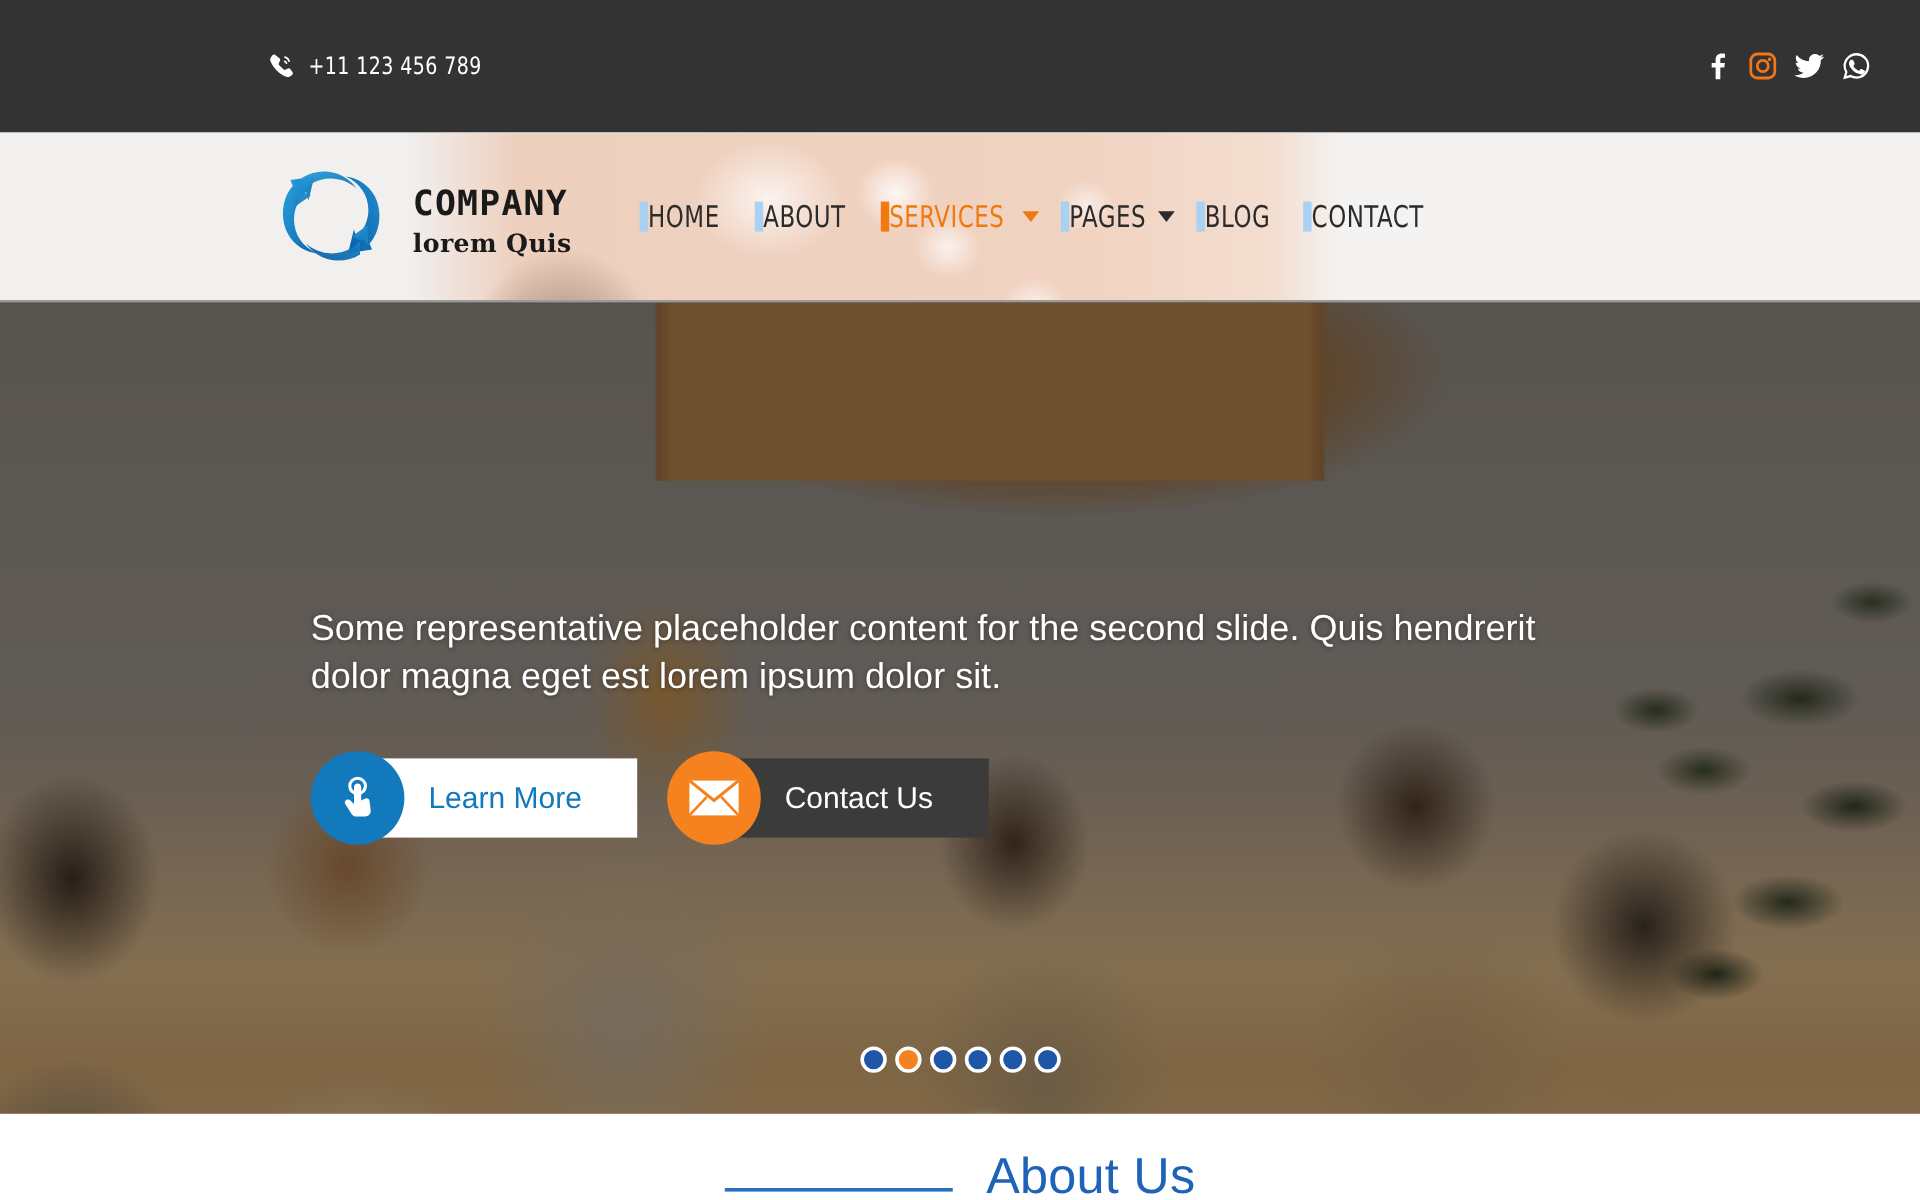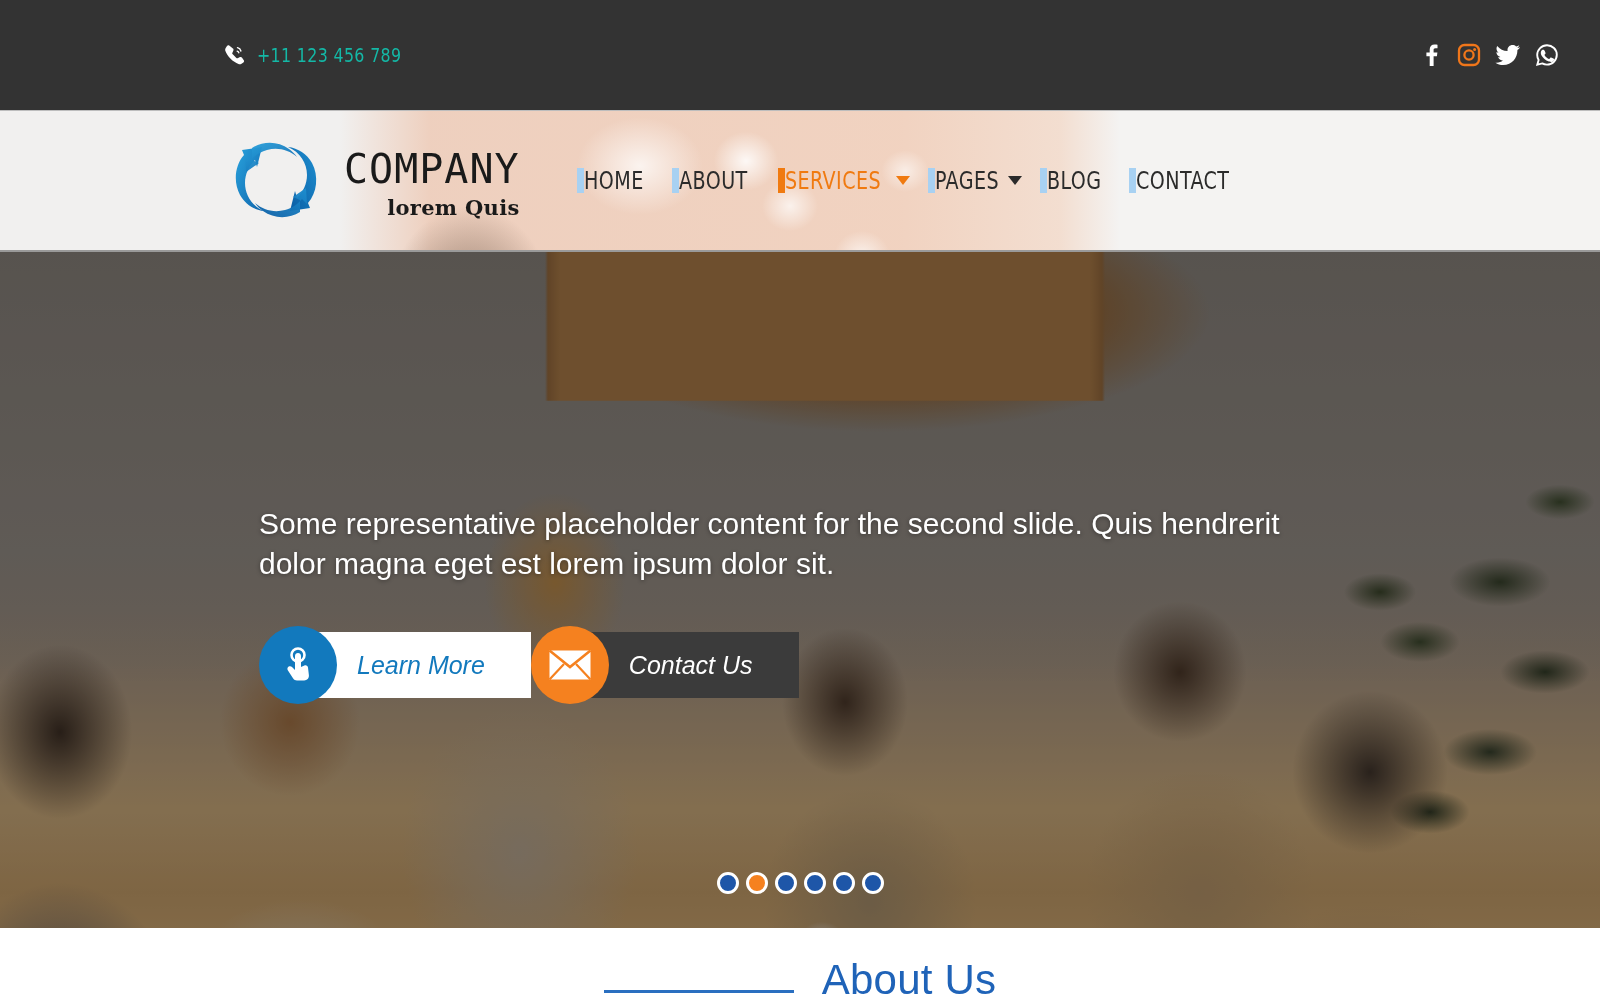--- a/index.html
+++ b/index.html
@@ -20,21 +20,21 @@
   .topbar-inner{
     width:100%;
     display:flex;
     align-items:center;
     padding:0 40px 0 222px;
   }
   .tb-item{
     display:flex;
     align-items:center;
     gap:9px;
-    color:#14b8a6;
+    color:#ffffff;
   }
   .tb-item.addr{ margin-left:108px; }
   .tb-text{
     font-family:"DejaVu Sans Condensed","Liberation Sans Narrow","Liberation Sans", sans-serif;
     font-size:20px;
     letter-spacing:.4px;
     white-space:nowrap;
     transform:scaleX(.88);
     transform-origin:left center;
   }
@@ -88,24 +88,24 @@
     align-items:center;
     padding:0 40px 0 222px;
   }
 
   .logo{ display:flex; align-items:center; gap:14px; cursor:pointer; }
   .logo-mark{ width:108px; height:96px; flex:0 0 auto; }
   .logo-mark svg{ display:block; }
   .logo-text{ display:flex; flex-direction:column; line-height:1; padding-top:6px;}
   .logo-name{
     font-family:"DejaVu Sans Mono","Liberation Mono", monospace;
-    font-size:40px;
+    font-size:29px;
     letter-spacing:1px;
     color:#1a1a1a;
-    font-weight:400;
+    font-weight:700;
   }
   .logo-sub{
     font-family:"DejaVu Serif","Liberation Serif", serif;
     font-weight:bold;
     font-size:21px;
     color:#1a1a1a;
     text-align:right;
     margin-top:8px;
     letter-spacing:.3px;
   }
@@ -209,21 +209,21 @@
     font-size:30px;
     color:#ffffff;
     line-height:1.34;
     max-width:1070px;
     text-shadow:0 1px 4px rgba(0,0,0,.4);
   }
   .hero-btns{
     margin-top:42px;
     display:flex;
     align-items:flex-start;
-    font-style:italic;
+    gap:25px;
   }
   .btn{
     display:flex;
     align-items:center;
     height:78px;
     cursor:pointer;
     position:relative;
   }
   .btn-circle{
     width:78px;height:78px;border-radius:50%;

